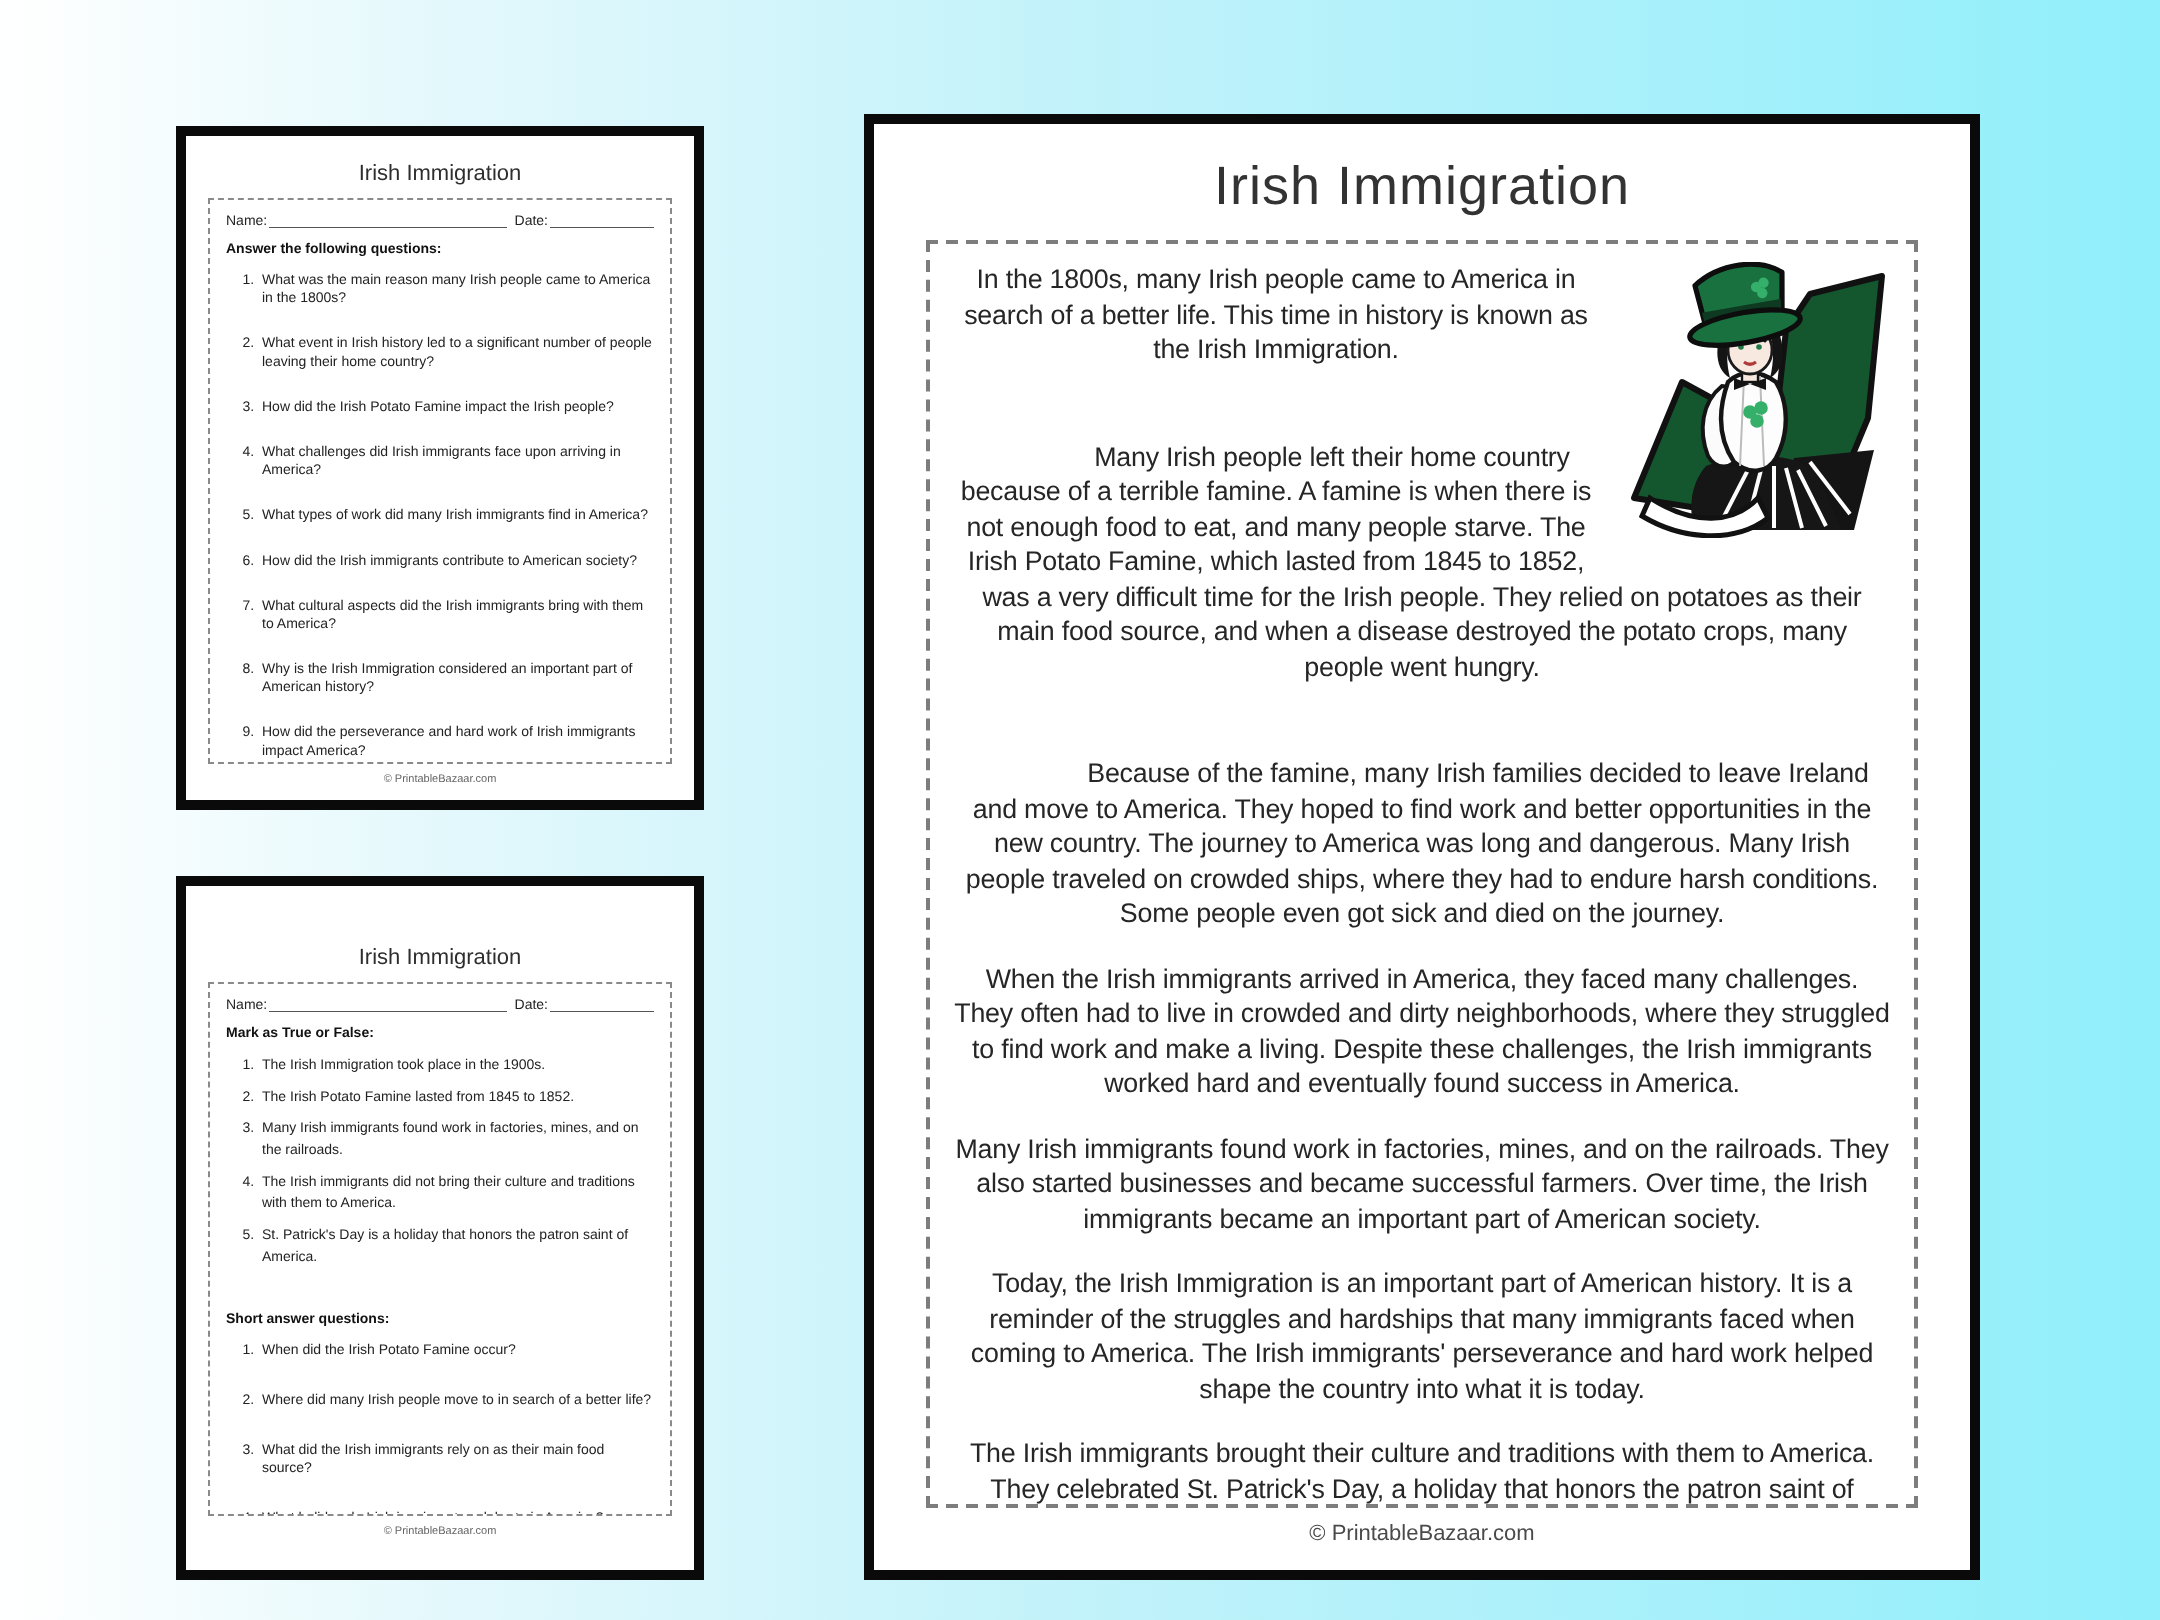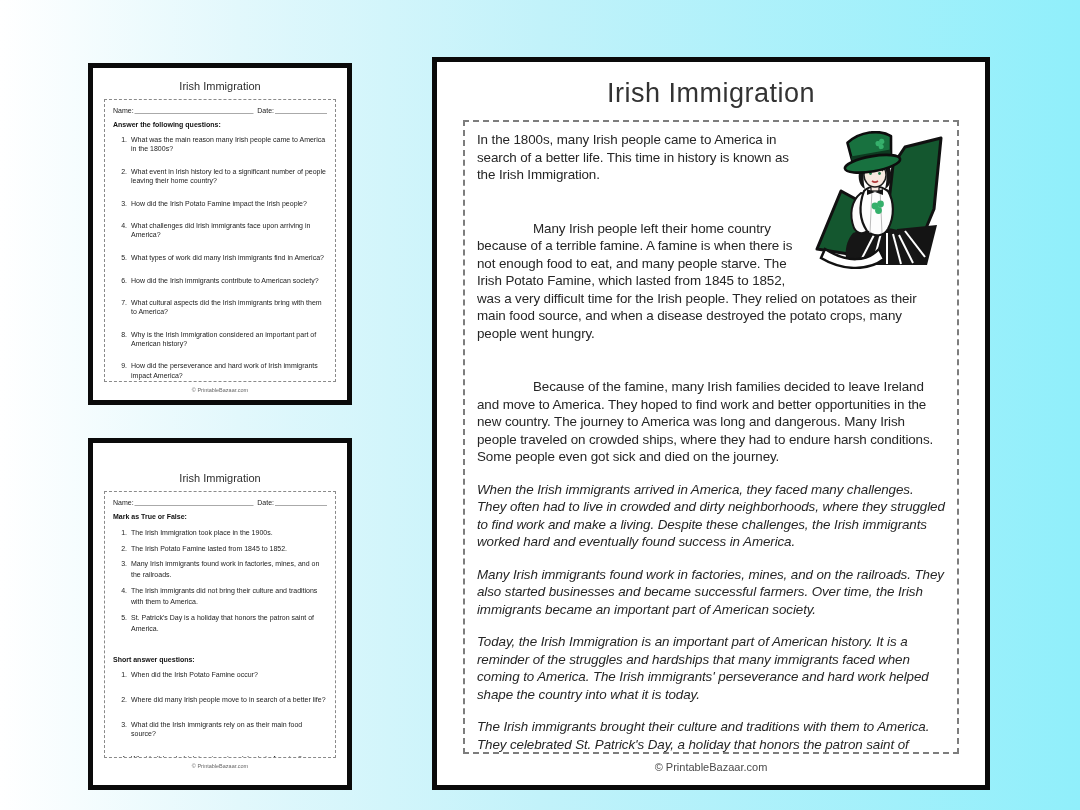--- a/index.html
+++ b/index.html
@@ -56,24 +56,24 @@
   }
   #mainpage .passage-box {
     border:2px dashed #7d7d7d;
     margin:11px 26px 0 26px;
     padding:9px 12px;
     height:634px;
     overflow:hidden;
   }
   #mainpage p {
     font-size:13.4px; line-height:17.5px; color:#262626; letter-spacing:-0.1px;
-    text-align:left;
+    text-align:center;
   }
   #mainpage p.indent { text-indent:56px;margin-top:36px; }
-  #mainpage p.gap { margin-top:15px;font-style:italic; }
+  #mainpage p.gap { margin-top:15px; }
   figure.illus {
     float:right; width:136px; height:138px; margin:0 0 6px 10px;
     background:#ffffff;
   }
   figure.illus svg { width:100%; height:100%; display:block; }
   #mainpage .footer { text-align:center; font-size:11px; color:#4a4a4a; margin-top:7px; }
 </style>
 </head>
 <body>
 

